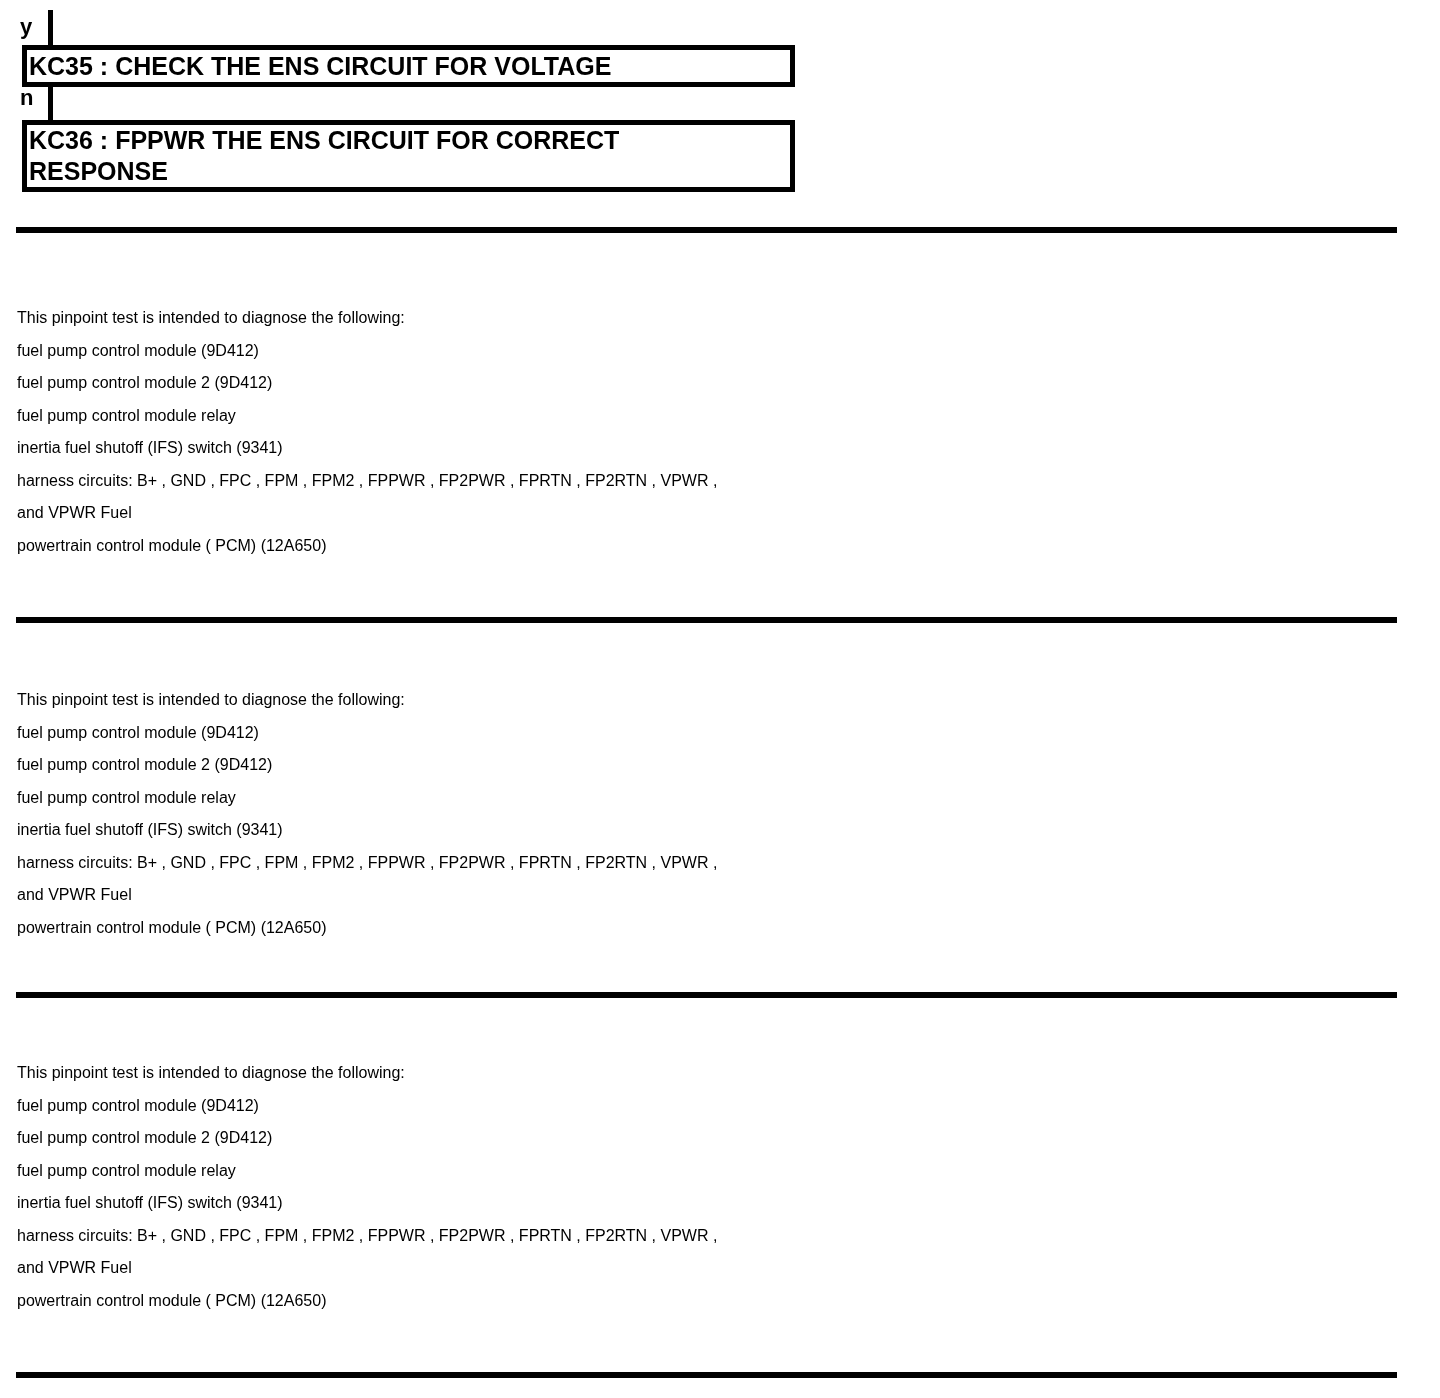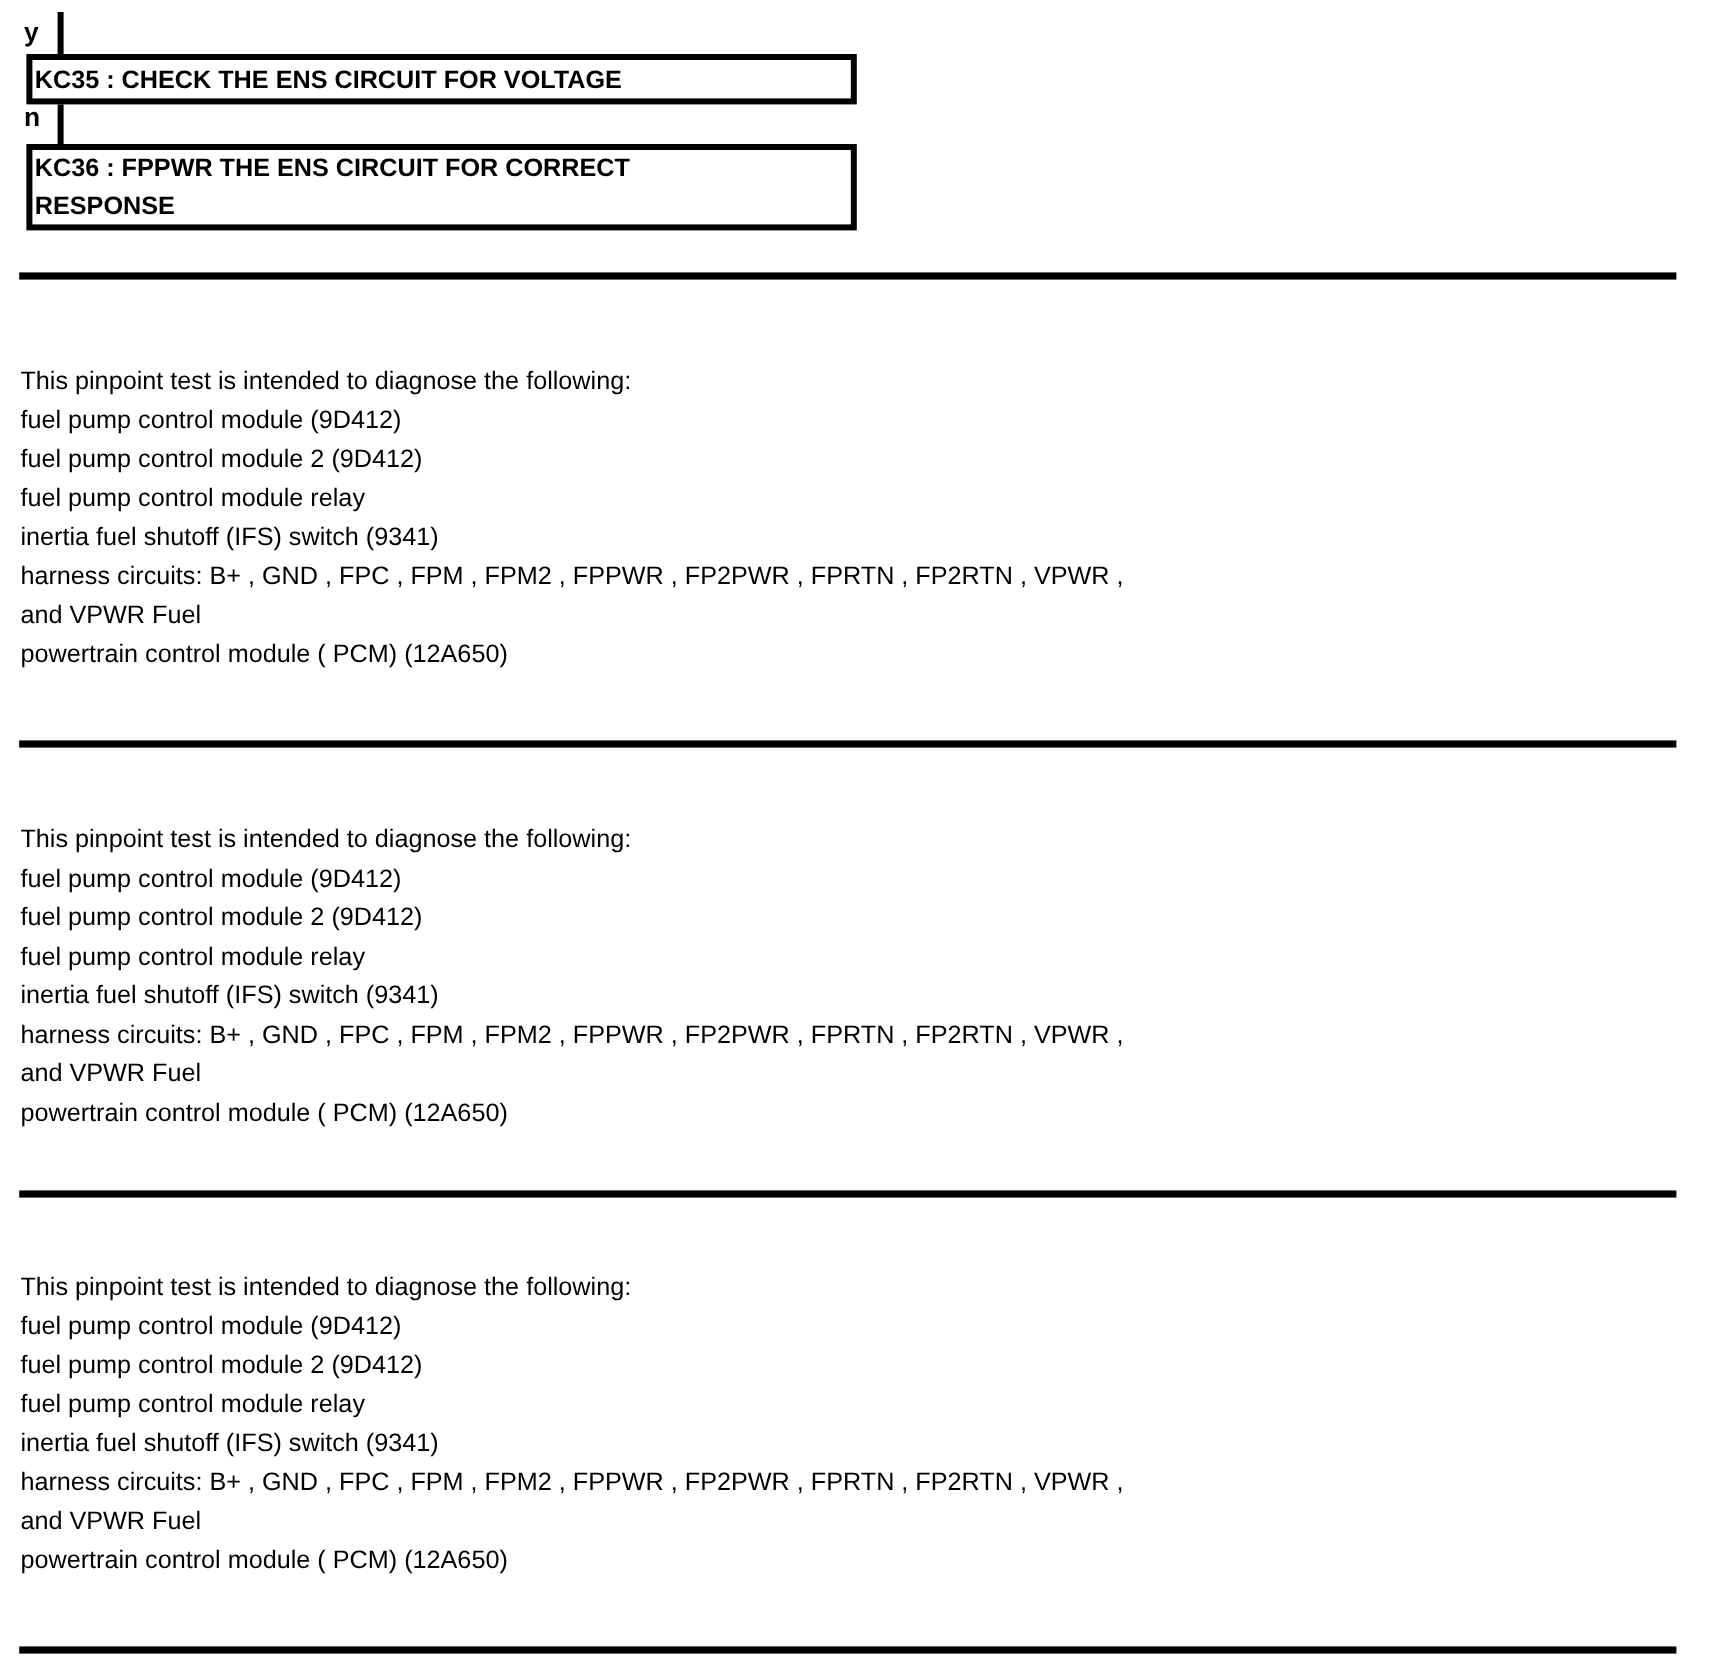--- a/index.html
+++ b/index.html
@@ -35,26 +35,26 @@
     font-size: 22px;
     line-height: 22px;
   }
   #label-yes { top: 16px; }
   #label-no  { top: 87px; }
 
   
   .flow-node {
     position: absolute;
     left: 22px;
-    width: 692px;
+    width: 773px;
     box-sizing: border-box;
     border: 5px solid #000000;
     background: #ffffff;
     font-weight: bold;
-    font-size: 21px;
+    font-size: 25px;
     line-height: 31px;
     padding: 0 2px;
     display: flex;
     align-items: flex-end;
     white-space: pre-line;
   }
   #node-kc35 { top: 45px;  height: 42px; }
   #node-kc36 { top: 120px; height: 72px; }
 
   
@@ -68,21 +68,21 @@
   #rule-1 { top: 227px; }
   #rule-2 { top: 617px; }
   #rule-3 { top: 992px; }
   #rule-4 { top: 1372px; }
 
   
   .section-text {
     position: absolute;
     left: 17px;
     width: 1400px;
-    font-size: 21px;
+    font-size: 16px;
     line-height: 32.5px;
     white-space: pre-line;
   }
   #section-1 { top: 302px; }
   #section-2 { top: 684px; }
   #section-3 { top: 1057px; }
 </style>
 </head>
 <body>
 

